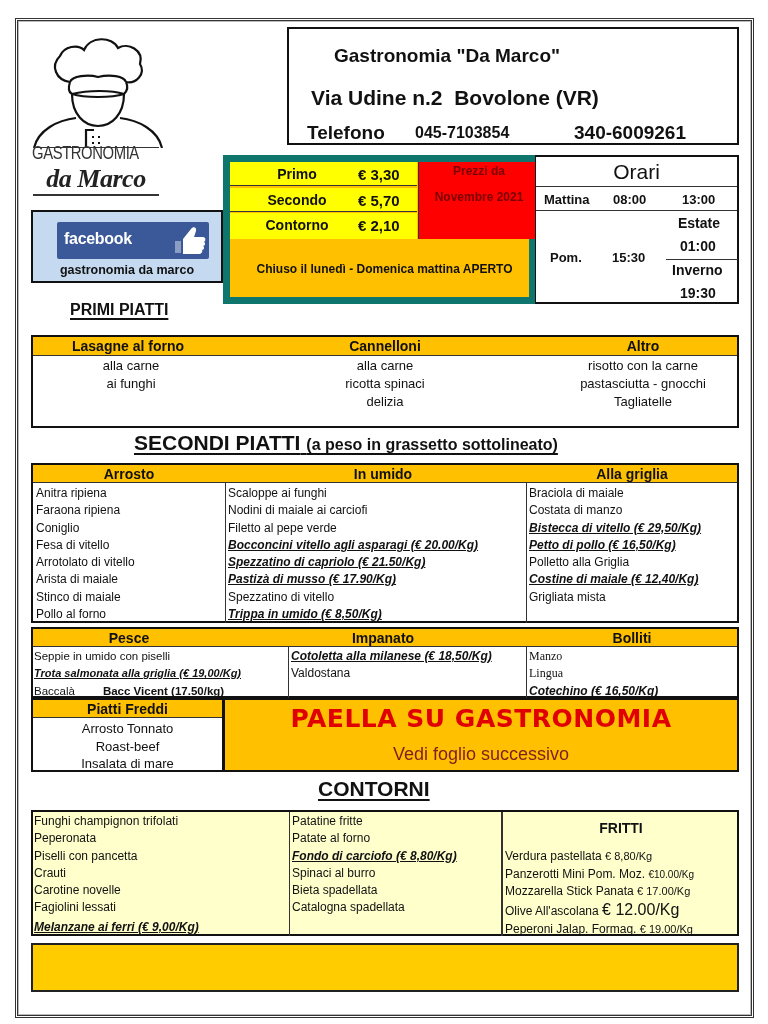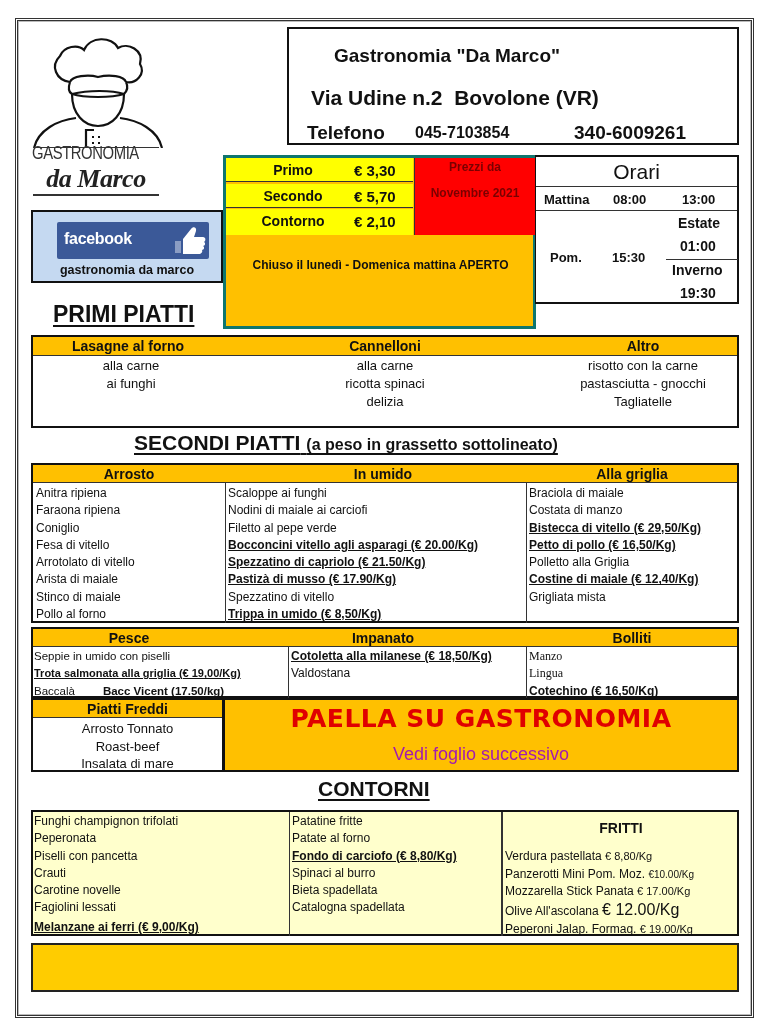--- a/index.html
+++ b/index.html
@@ -17,21 +17,21 @@
 
   
   .header-box { left: 287px; top: 27px; width: 452px; height: 118px; border: 2px solid #111; }
   .hdr-title { position: absolute; left: 45px; top: 16px; font-size: 19px; font-weight: bold; }
   .hdr-addr { position: absolute; left: 22px; top: 57px; font-size: 21px; font-weight: bold; white-space: pre; }
   .hdr-tel-label { position: absolute; left: 18px; top: 93px; font-size: 19px; font-weight: bold; }
   .hdr-tel1 { position: absolute; left: 126px; top: 95px; font-size: 16px; font-weight: bold; }
   .hdr-tel2 { position: absolute; left: 285px; top: 93px; font-size: 19px; font-weight: bold; }
 
   
-  .price-box { left: 223px; top: 155px; width: 313px; height: 174px; border: 3px solid #0f766e; background: #ffc000; }
+  .price-box { left: 223px; top: 155px; width: 313px; height: 149px; border: 7px solid #0f766e; background: #ffc000; }
   .price-row { position: absolute; left: 0; width: 187px; height: 24px; background: #ffff00; border-bottom: 1px solid #333; font-weight: bold; font-size: 14px; }
   .price-row .pl { position: absolute; left: 12px; width: 110px; text-align: center; top: 4px; }
   .price-row .pv { position: absolute; left: 128px; top: 4px; font-size: 15px; }
   .price-red { position: absolute; left: 188px; top: 0; width: 121px; height: 77px; background: #ff0000; border-left: 1px solid #333; color: #7a0000; font-weight: bold; font-size: 12px; text-align: center; }
   .price-red div { line-height: 18px; }
   .closed { position: absolute; left: 0; top: 100px; width: 309px; text-align: center; font-weight: bold; font-size: 12px; }
 
   
   .hours-box { left: 535px; top: 155px; width: 204px; height: 149px; border: 2px solid #111; border-left: 1px solid #111; background: #fff; }
   .hours-title { position: absolute; left: 0; top: 0; width: 100%; height: 30px; text-align: center; font-size: 21px; font-weight: normal; border-bottom: 1px solid #333; line-height: 30px; }
@@ -41,43 +41,43 @@
   .hline-small { position: absolute; left: 130px; top: 47px; width: 72px; height: 1px; background: #333; }
 
   
   .fb-box { left: 31px; top: 210px; width: 192px; height: 73px; border: 2px solid #111; background: #c5d9f1; }
   .fb-btn { position: absolute; left: 24px; top: 10px; width: 152px; height: 37px; background: #3b5998; border-radius: 2px; }
   .fb-text { position: absolute; left: 7px; top: 8px; color: #fff; font-weight: bold; font-size: 16px; letter-spacing: -0.3px; }
   .fb-name { position: absolute; left: 0; top: 51px; width: 100%; text-align: center; font-size: 12.5px; font-weight: bold; }
 
   
   .sec-title { font-weight: bold; text-decoration: underline; text-decoration-thickness: 2px; text-underline-offset: 3px; }
-  .primi-title { left: 53px; top: 301px; font-size: 23px; }
+  .primi-title { left: 70px; top: 301px; font-size: 16px; }
   .secondi-title { left: 134px; top: 431px; font-size: 21px; white-space: nowrap; }
   .secondi-title .sub { font-size: 16px; }
   .contorni-title { left: 318px; top: 777px; font-size: 21px; }
 
   
   .tbl { border: 2px solid #111; background: #fff; }
   .th { position: absolute; background: #ffc000; font-weight: bold; font-size: 14px; text-align: center; border-bottom: 1px solid #333; }
   .cell-text { position: absolute; font-size: 12px; line-height: 17.3px; white-space: nowrap; }
   .vline { position: absolute; width: 1px; background: #333; }
-  .bu { font-weight: bold; text-decoration: underline; }
+  .bu { font-weight: bold; text-decoration: underline; font-style: italic; }
 
   .primi { left: 31px; top: 335px; width: 708px; height: 93px; }
   .primi .th { left: 0; top: 0; width: 100%; height: 19px; }
   .primi .th span { position: absolute; top: 1px; }
   .primi .col { position: absolute; top: 20px; text-align: center; font-size: 13px; line-height: 18px; }
 
   .secondi { left: 31px; top: 463px; width: 708px; height: 160px; }
   .pesce { left: 31px; top: 627px; width: 708px; height: 71px; }
   .freddi { left: 31px; top: 698px; width: 193px; height: 74px; }
   .paella { left: 223px; top: 698px; width: 516px; height: 74px; background: #ffc000; border: 2px solid #111; }
   .paella-title { position: absolute; left: 0; top: 4px; width: 100%; text-align: center; font-size: 25px; font-weight: 900; color: #e00000; letter-spacing: 0.5px; font-family: "DejaVu Sans", sans-serif; }
-  .paella-sub { position: absolute; left: 0; top: 44px; width: 100%; text-align: center; font-size: 18px; color: #a21caf; }
+  .paella-sub { position: absolute; left: 0; top: 44px; width: 100%; text-align: center; font-size: 18px; color: #7f1d1d; }
 
   .contorni { left: 31px; top: 810px; width: 708px; height: 126px; background: #ffffcc; }
   .bottom-bar { left: 31px; top: 943px; width: 708px; height: 49px; background: #ffcc00; border: 2px solid #222; }
 </style>
 </head>
 <body>
 
 <div class="abs frame"></div>
 
 <div class="abs logo">

